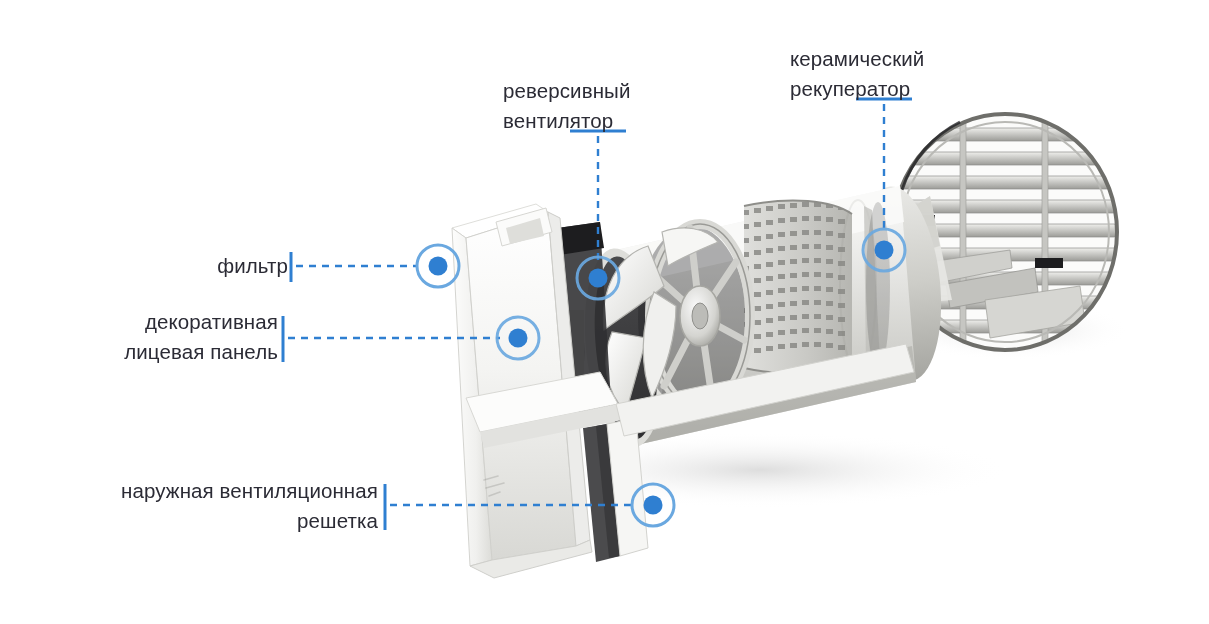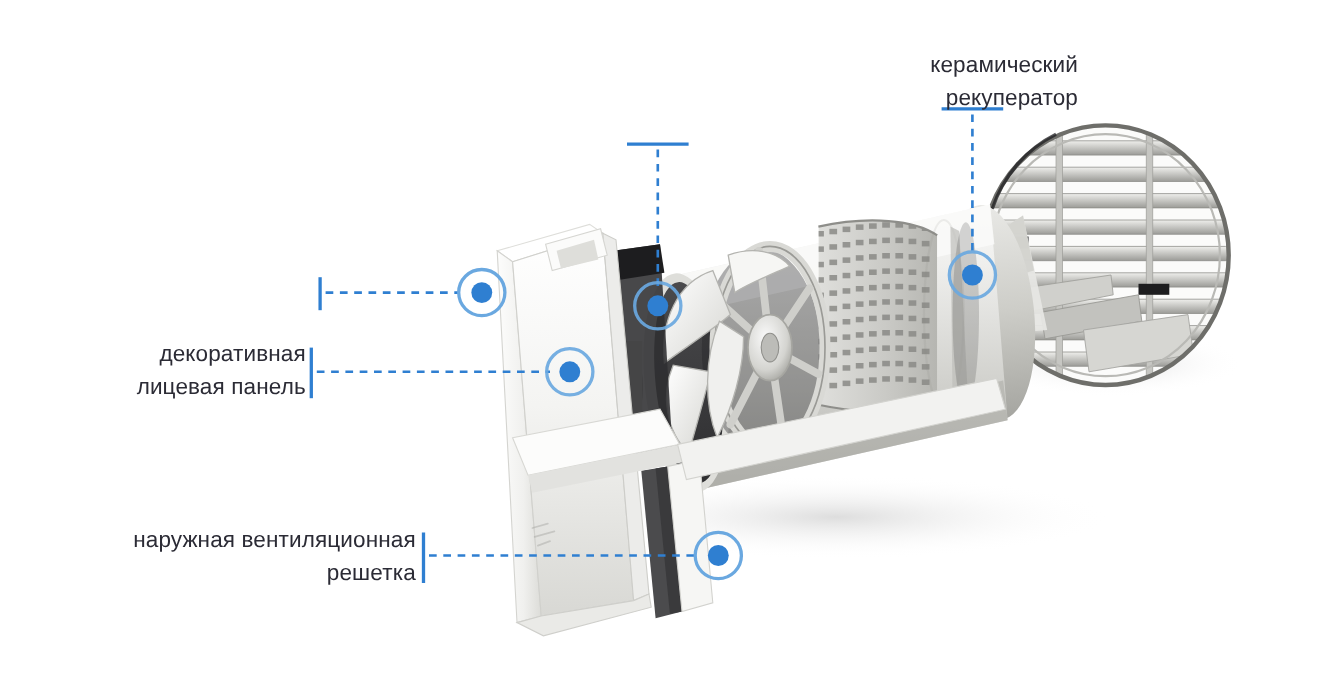--- a/index.html
+++ b/index.html
@@ -27,21 +27,21 @@
   }
   .callout-label {
     position: absolute;
     color: #2b2b35;
     font-size: 20.5px;
     line-height: 30px;
     white-space: pre-line;
     letter-spacing: 0.1px;
   }
   .lbl-right { text-align: right; }
-  .lbl-center { text-align: right; }
+  .lbl-center { text-align: left; }
 </style>
 </head>
 <body>
 
 <div id="stage">
 
   <svg id="art" viewBox="0 0 1209 624" aria-hidden="true">
     <defs>
       <linearGradient id="gWhite" x1="0" y1="0" x2="0" y2="1">
         <stop offset="0%" stop-color="#ffffff"></stop>
@@ -382,24 +382,27 @@
         <circle cx="598" cy="278" r="21" fill="none" stroke="#6aa8e0" stroke-width="3" opacity="0.92"></circle>
         <circle cx="598" cy="278" r="9.5" fill="#2f7fd1"></circle>
       </g>
       <g>
         <circle cx="884" cy="250" r="21" fill="none" stroke="#6aa8e0" stroke-width="3" opacity="0.92"></circle>
         <circle cx="884" cy="250" r="9.5" fill="#2f7fd1"></circle>
       </g>
     </g>
   </svg>
 
+  <div class="callout-label lbl-right" style="left:120px; top:251px; width:168px;">фильтр</div>
 
   <div class="callout-label lbl-right" style="left:58px; top:476px; width:320px;">наружная вентиляционная
 решетка</div>
 
   <div class="callout-label lbl-right" style="left:60px; top:307px; width:218px;">декоративная
 лицевая панель</div>
 
+  <div class="callout-label lbl-center" style="left:503px; top:76px; width:190px;">реверсивный
+вентилятор</div>
 
   <div class="callout-label lbl-center" style="left:790px; top:44px; width:190px;">керамический
 рекуператор</div>
 
 </div>
 
 </body></html>

